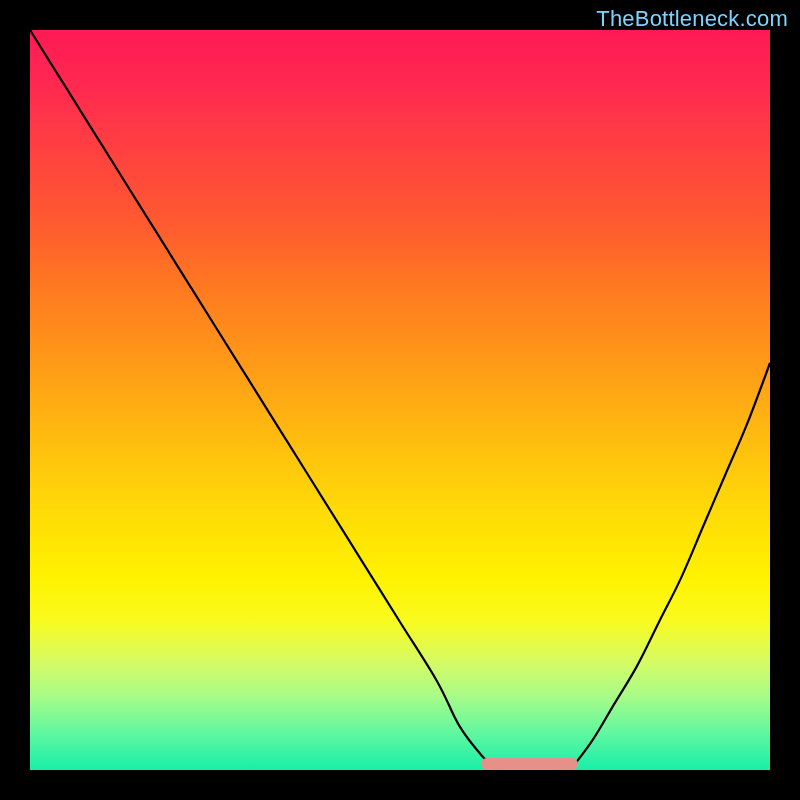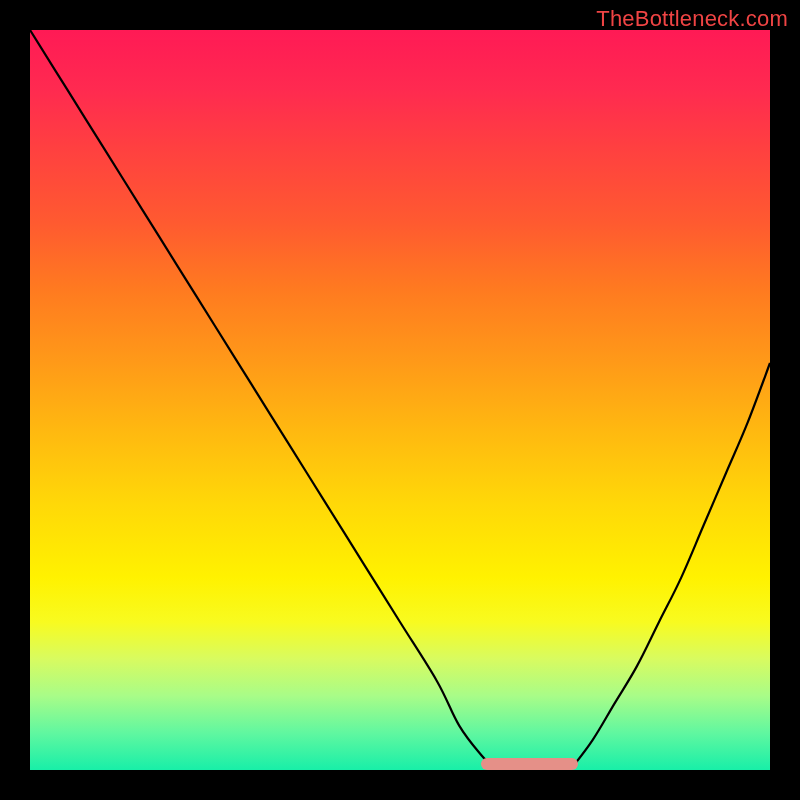--- a/index.html
+++ b/index.html
@@ -1,17 +1,17 @@
 <!DOCTYPE html>
 <html><head>
 <meta charset="utf-8">
 <style>
 html,body{margin:0;padding:0;width:800px;height:800px;overflow:hidden;font-family:Arial,Helvetica,sans-serif;}
 .frame{position:relative;width:800px;height:800px;background:#000;}
-.watermark{position:absolute;top:6px;right:12px;color:#ef4444;font-size:22px;font-weight:400;letter-spacing:0.2px;z-index:5;}
+.watermark{position:absolute;top:6px;right:12px;color:#7dd3fc;font-size:22px;font-weight:400;letter-spacing:0.2px;z-index:5;}
 .plot{position:absolute;left:30px;top:30px;width:740px;height:740px;overflow:hidden;}
 .grad{position:absolute;left:0;top:0;right:0;bottom:0;
 background:linear-gradient(to bottom,
   #ff1a55 0%,
   #ff2a50 8%,
   #ff4040 16%,
   #ff5a30 26%,
   #ff7a20 35%,
   #ff9a18 45%,
   #ffb810 54%,

